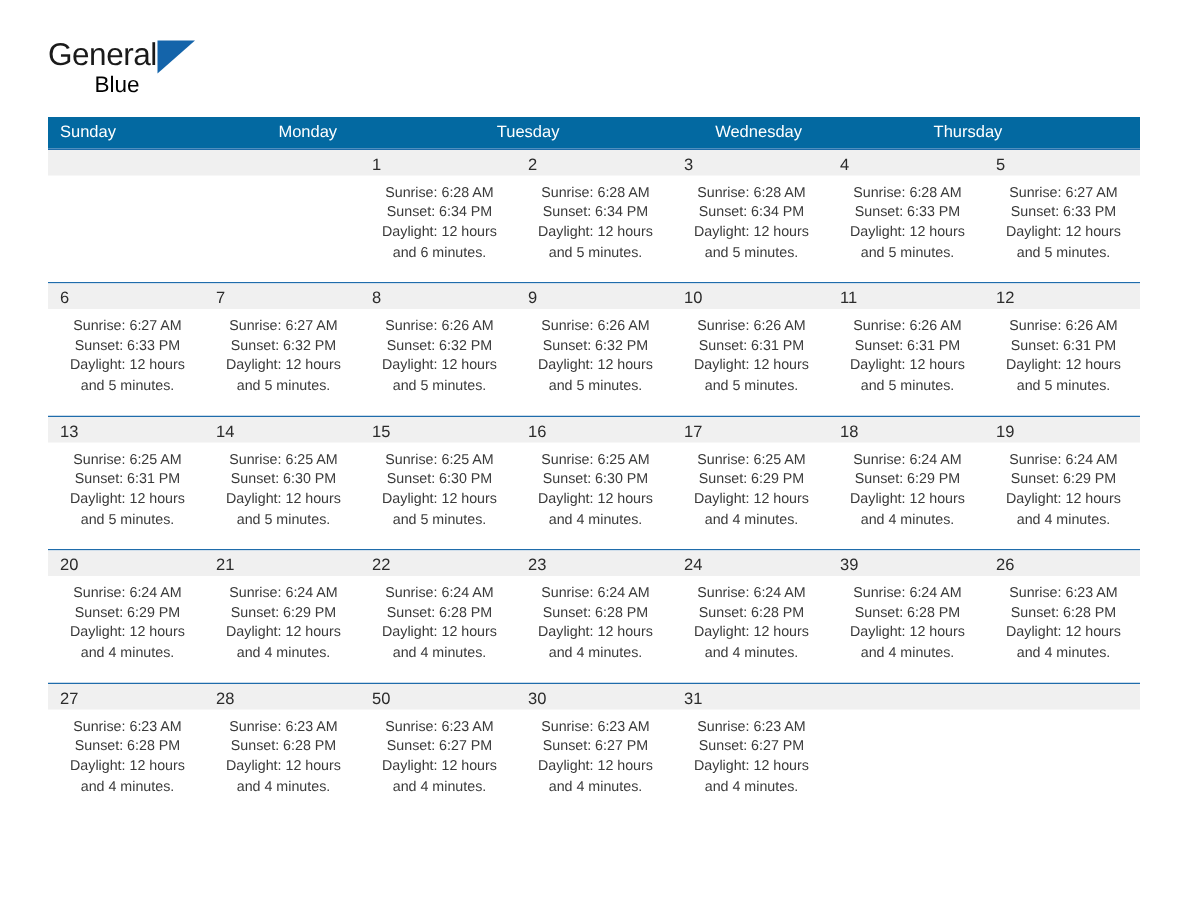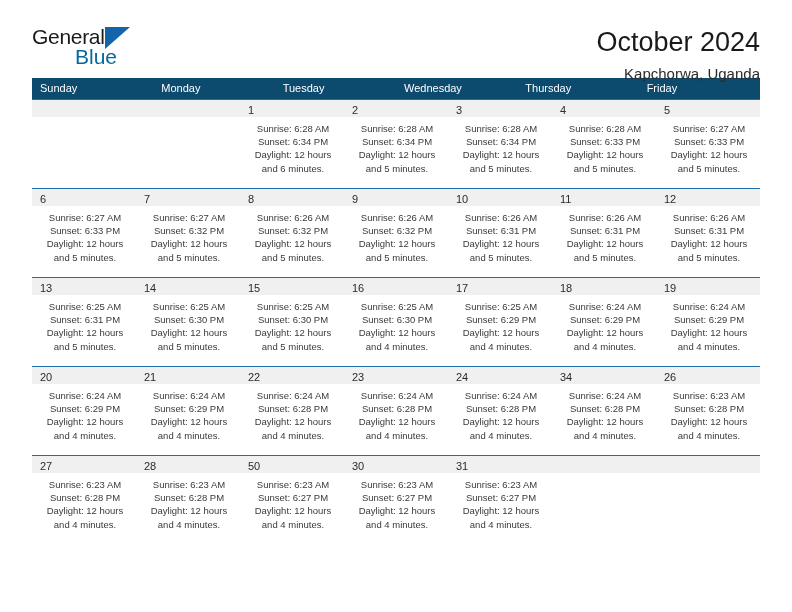--- a/index.html
+++ b/index.html
@@ -10,30 +10,30 @@
   }
   .page { position: relative; width: 792px; height: 612px; padding: 0 32px; }
 
   
   .header { display: flex; justify-content: space-between; align-items: flex-start; padding-top: 26px; height: 78px; }
 
   .logo { position: relative; width: 118px; }
   .logo-row1 { display: flex; align-items: flex-start; }
   .logo-general { font-size: 21px; color: #1a1a1a; letter-spacing: -0.3px; line-height: 22px; }
   .logo-tri { width: 0; height: 0; border-left: 25px solid #1464aa; border-bottom: 22px solid transparent; margin-left: 0px; margin-top: 1px; }
-  .logo-blue { font-size: 21px; color: #0369a1; line-height: 21px; margin-left: 43px; margin-top: -3px; }
+  .logo-blue { font-size: 15px; color: #000000; line-height: 21px; margin-left: 31px; margin-top: -3px; }
 
   .titlebox { text-align: right; }
   .cal-title { font-size: 27px; color: #1a1a1a; font-weight: normal; line-height: 32px; letter-spacing: 0px; }
   .cal-sub { font-size: 15px; color: #2b2b2b; margin-top: 7px; line-height: 18px; }
 
   
   .cal { width: 728px; margin-top: 0px; }
 
-  .dow-row { display: flex; background: #0c4a6e; height: 21px; }
+  .dow-row { display: flex; background: #0369a1; height: 21px; }
   .dow {
     flex: 1 1 0; color: #ffffff; font-size: 11px; line-height: 21px;
     padding-left: 8px; white-space: nowrap;
   }
 
   .week { display: flex; border-top: 1.5px solid #1f6cab; height: 89px; }
   .week:last-child { border-bottom: none; }
 
   .cell { flex: 1 1 0; position: relative; background: #ffffff; overflow: hidden; }
   .cell .daterow { background: #f0f0f0; height: 17px; }
@@ -54,35 +54,30 @@
   <div class="header">
 
     <div class="logo">
       <div class="logo-row1">
         <span class="logo-general">General</span>
         <span class="logo-tri"></span>
       </div>
       <div class="logo-blue">Blue</div>
     </div>
 
-    <div class="titlebox">
-      <div class="cal-title">October 2024</div>
-      <div class="cal-sub">Kapchorwa, Uganda</div>
-    </div>
 
   </div>
 
   <div class="cal">
     <div class="dow-row" id="dow-row">
         <div class="dow">Sunday</div>
         <div class="dow">Monday</div>
         <div class="dow">Tuesday</div>
         <div class="dow">Wednesday</div>
         <div class="dow">Thursday</div>
-        <div class="dow">Friday</div>
       </div>
     <div id="weeks-container">
         <div class="week">
           <div class="cell empty">
             <div class="daterow"><span class="daynum"></span></div>
           </div>
           <div class="cell empty">
             <div class="daterow"><span class="daynum"></span></div>
           </div>
           <div class="cell">
@@ -301,21 +296,21 @@
           <div class="cell">
             <div class="daterow"><span class="daynum">24</span></div>
             <div class="info">
               <div>Sunrise: 6:24 AM</div>
               <div>Sunset: 6:28 PM</div>
               <div>Daylight: 12 hours</div>
               <div>and 4 minutes.</div>
             </div>
           </div>
           <div class="cell">
-            <div class="daterow"><span class="daynum">34</span></div>
+            <div class="daterow"><span class="daynum">39</span></div>
             <div class="info">
               <div>Sunrise: 6:24 AM</div>
               <div>Sunset: 6:28 PM</div>
               <div>Daylight: 12 hours</div>
               <div>and 4 minutes.</div>
             </div>
           </div>
           <div class="cell">
             <div class="daterow"><span class="daynum">26</span></div>
             <div class="info">

